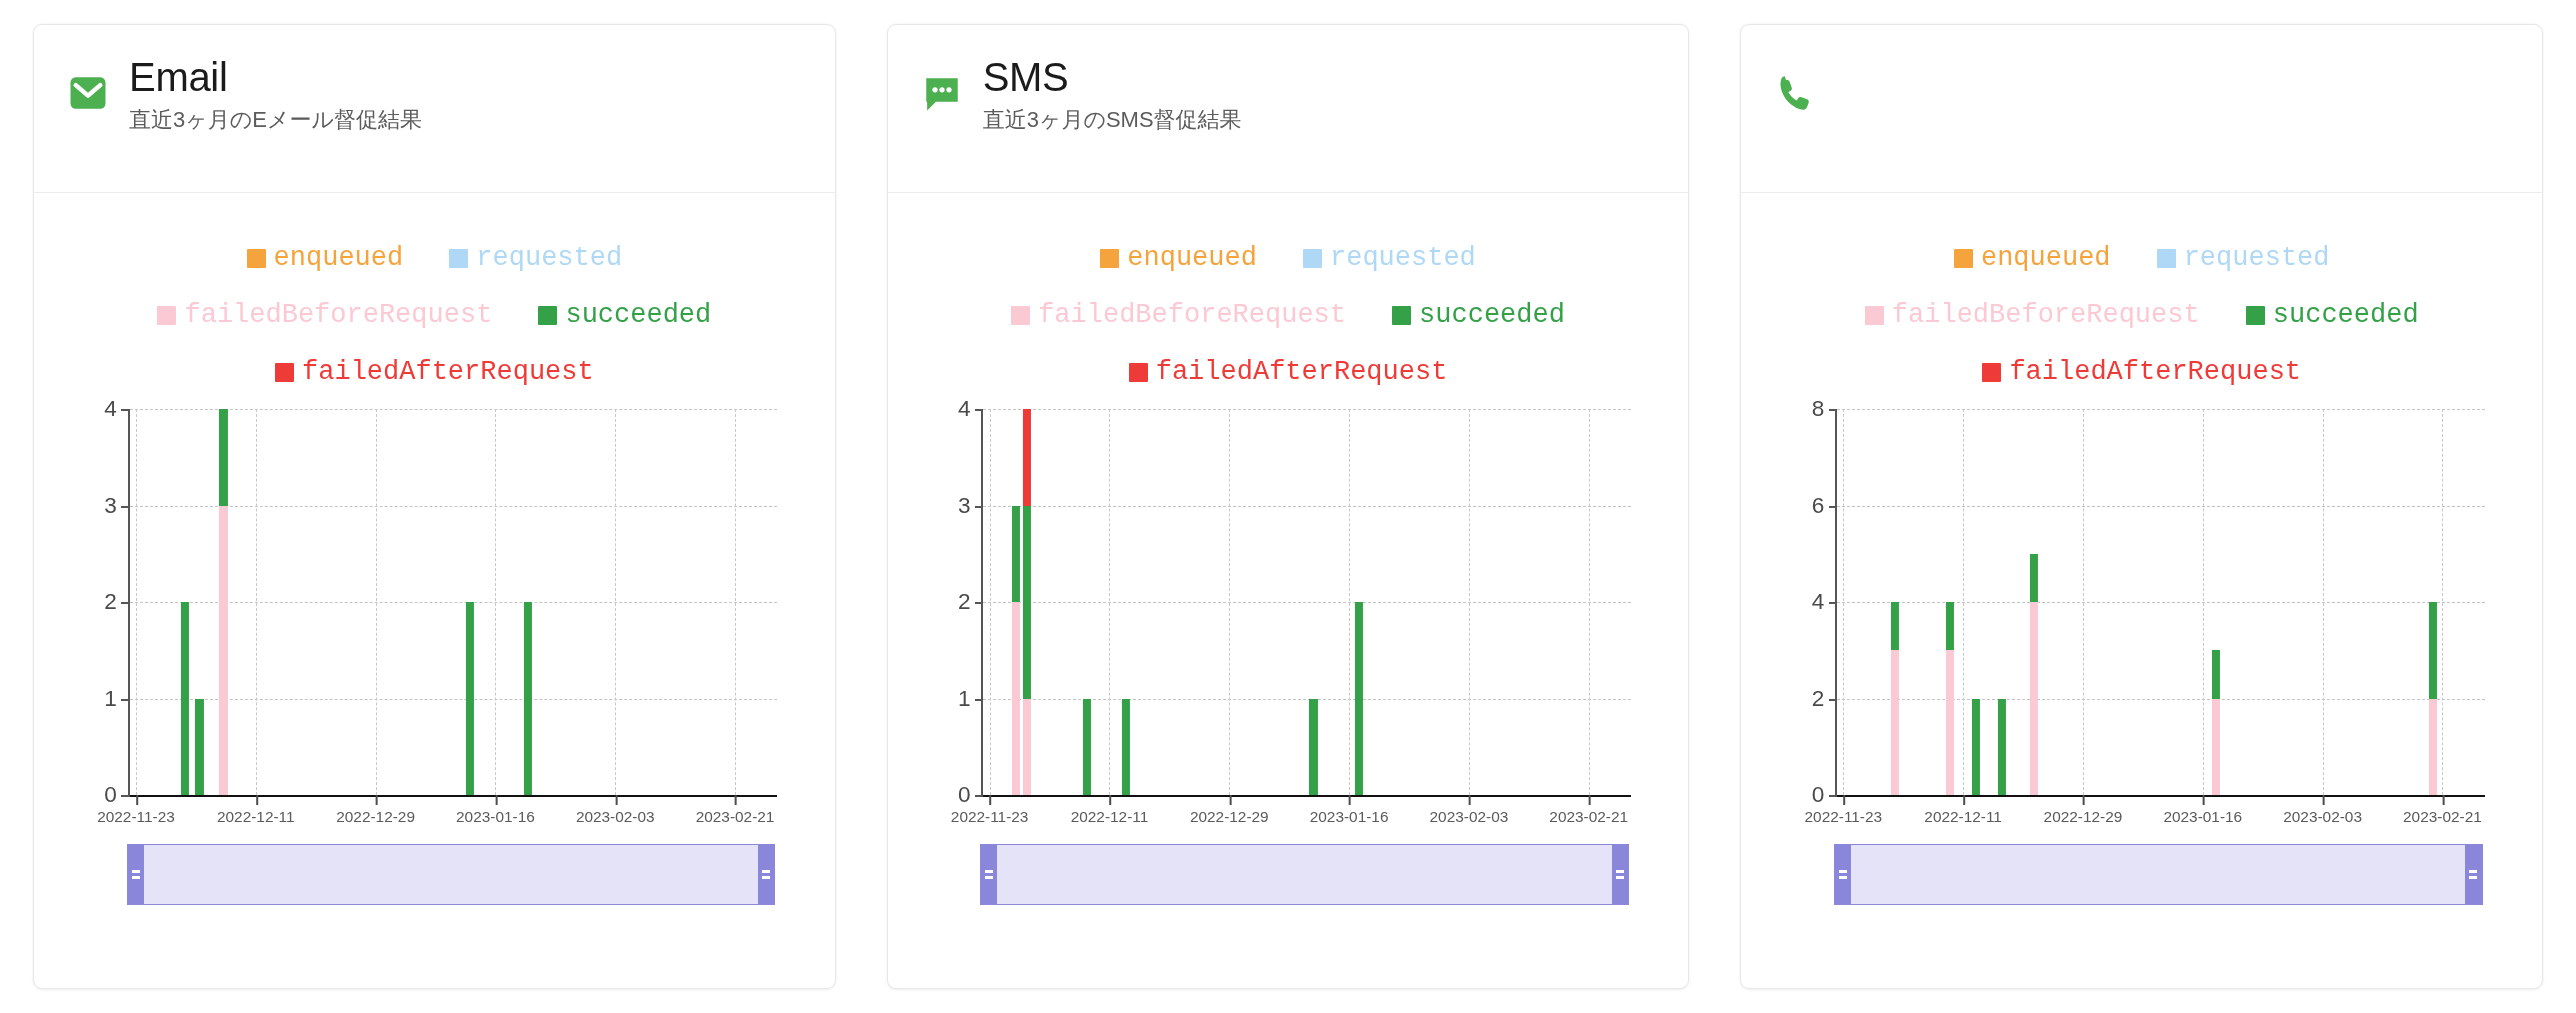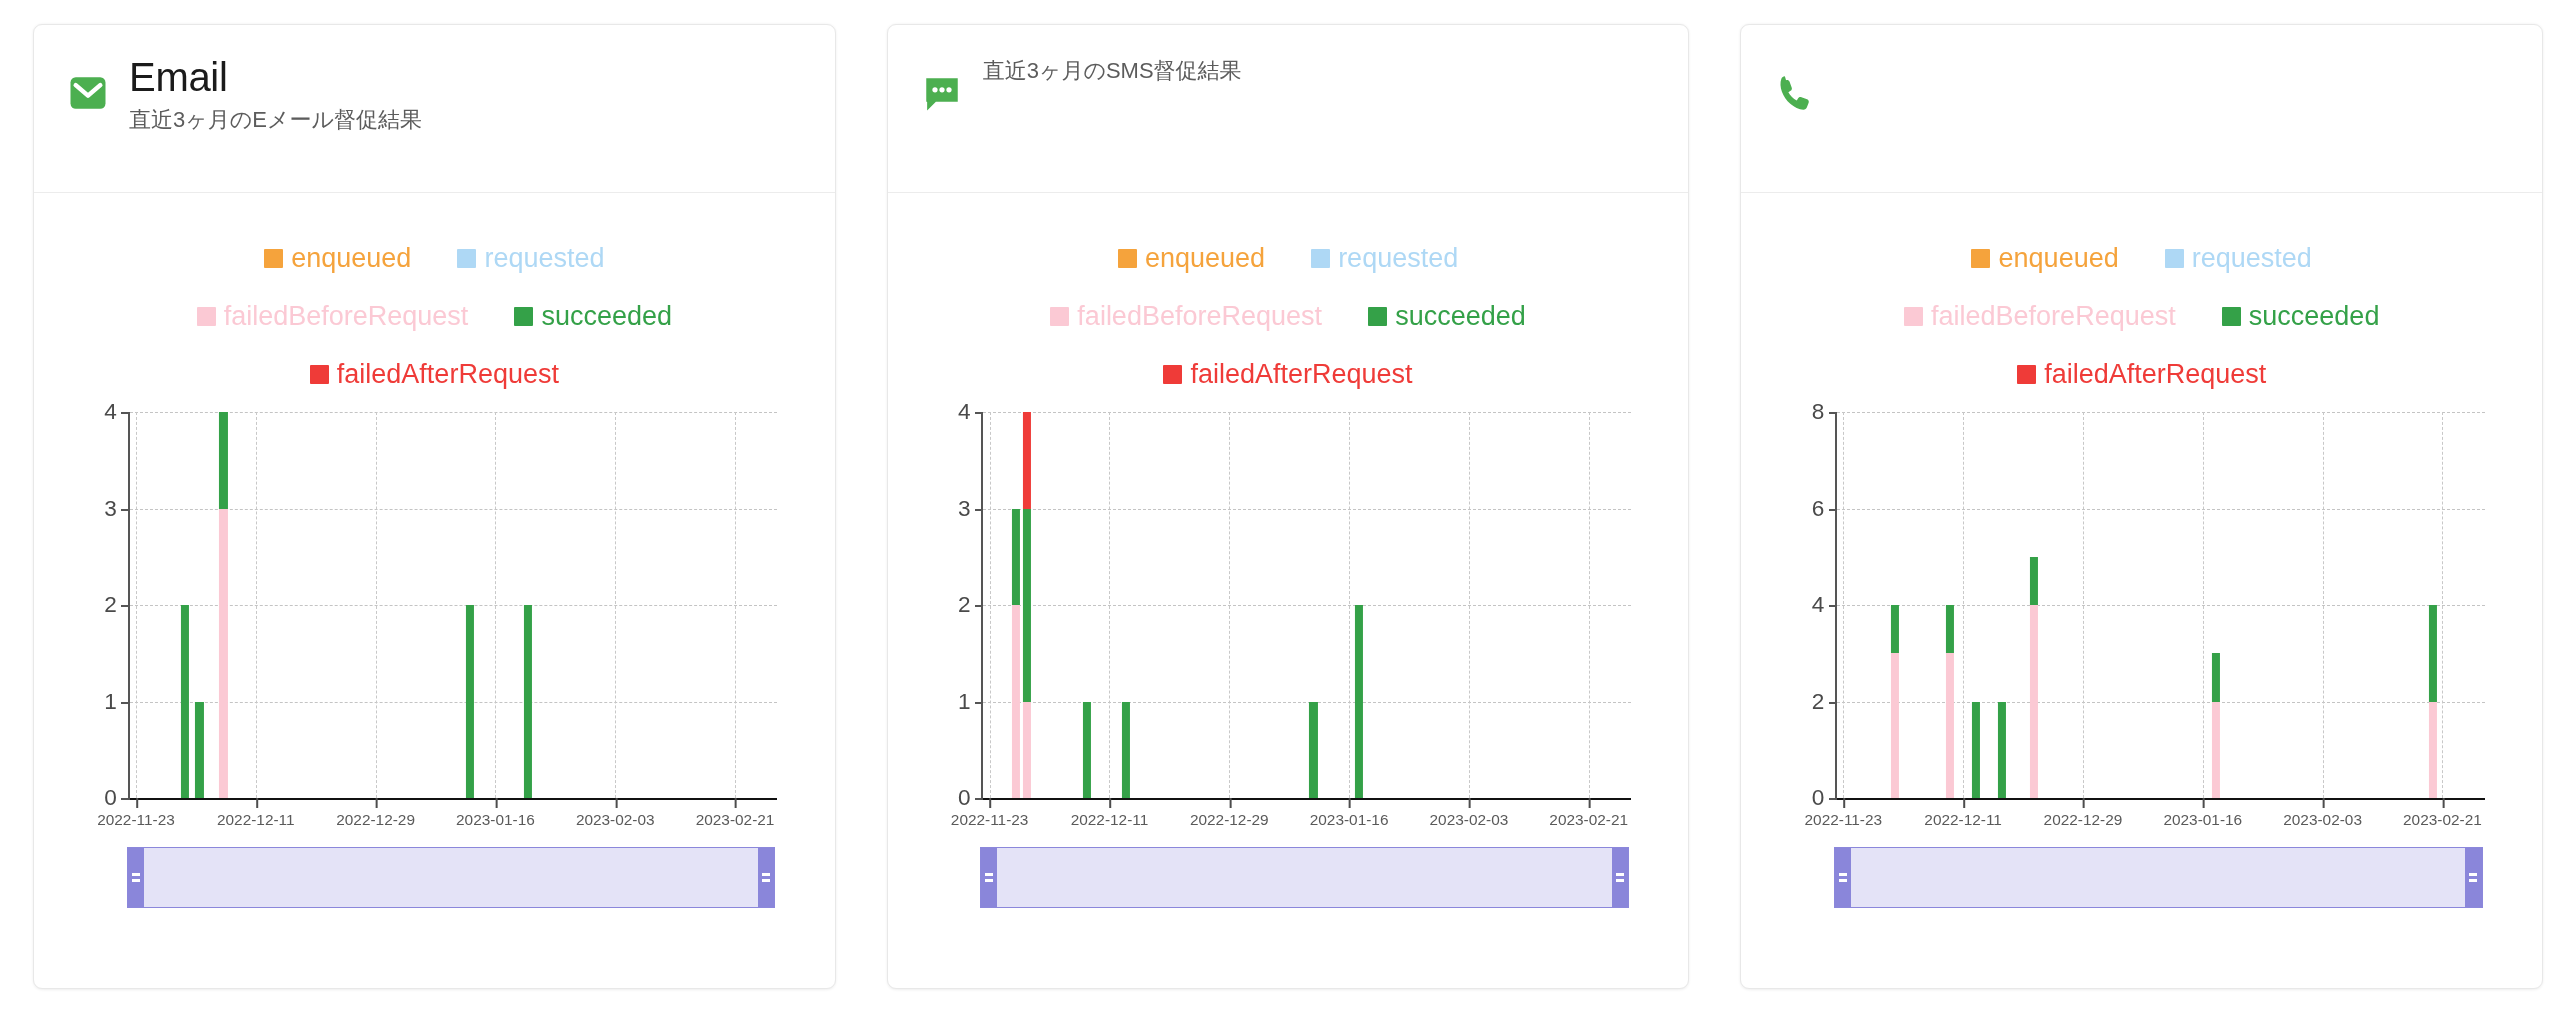--- a/index.html
+++ b/index.html
@@ -56,21 +56,21 @@
     color: #5c5c5c;
     font-weight: 400;
   }
   .card-body {
     padding: 27px 23.5px 23.5px 23.5px;
     display: flex;
     flex-direction: column;
     flex: 1;
   }
   .legend { display: flex; flex-direction: column; align-items: center; gap: 27px; padding-top: 23.5px; }
-  .legend-row { display: flex; gap: 46px; align-items: center; justify-content: center; }
+  .legend-row { display: flex; gap: 46px; align-items: center; justify-content: center; font-family: Liberation Mono, monospace; }
   .legend-item { display: flex; align-items: center; gap: 8.1px; }
   .legend-swatch { width: 19px; height: 19px; display: inline-block; border-radius: 0.9px; }
   .legend-label { font-size: 27px; font-weight: 400; white-space: nowrap; }
 
   .plot-wrap { position: relative; margin-top: 22px; padding-left: 0; }
   .plot {
     position: relative;
     height: 388px;
     margin-left: 70px;
     margin-right: 34px;
@@ -223,20 +223,21 @@
       <div class="card-header">
         <div class="card-icon" style="color: rgb(76, 175, 80);">
           <svg viewBox="0 0 24 24">
             <path d="M3 3.5h18v13.5H8.5L3.5 22V17H3z" fill="currentColor"></path>
             <circle cx="8" cy="10.2" r="1.5" fill="#fff"></circle>
             <circle cx="12" cy="10.2" r="1.5" fill="#fff"></circle>
             <circle cx="16" cy="10.2" r="1.5" fill="#fff"></circle>
           </svg>
         </div>
         <div class="card-titles">
+          <div class="card-title">SMS</div>
           <div class="card-subtitle">直近3ヶ月のSMS督促結果</div>
         </div>
       </div>
       <div class="card-body">
         <div class="legend">
           <div class="legend-row">
             <div class="legend-item">
               <span class="legend-swatch" style="background: rgb(245, 163, 60);"></span>
               <span class="legend-label" style="color: rgb(245, 163, 60);">enqueued</span>
             </div>

